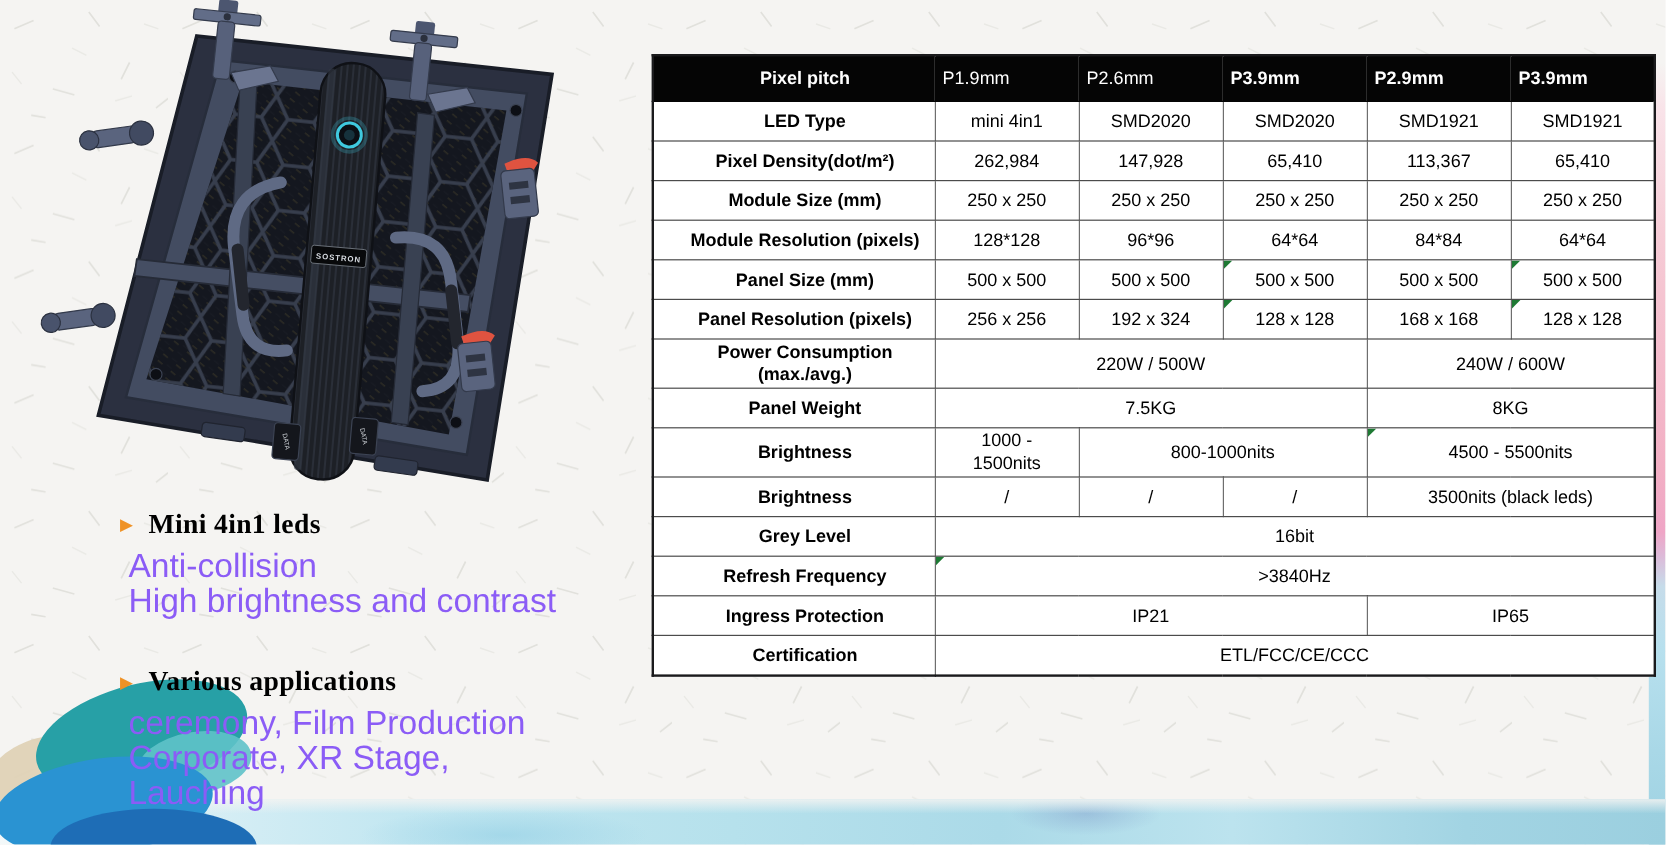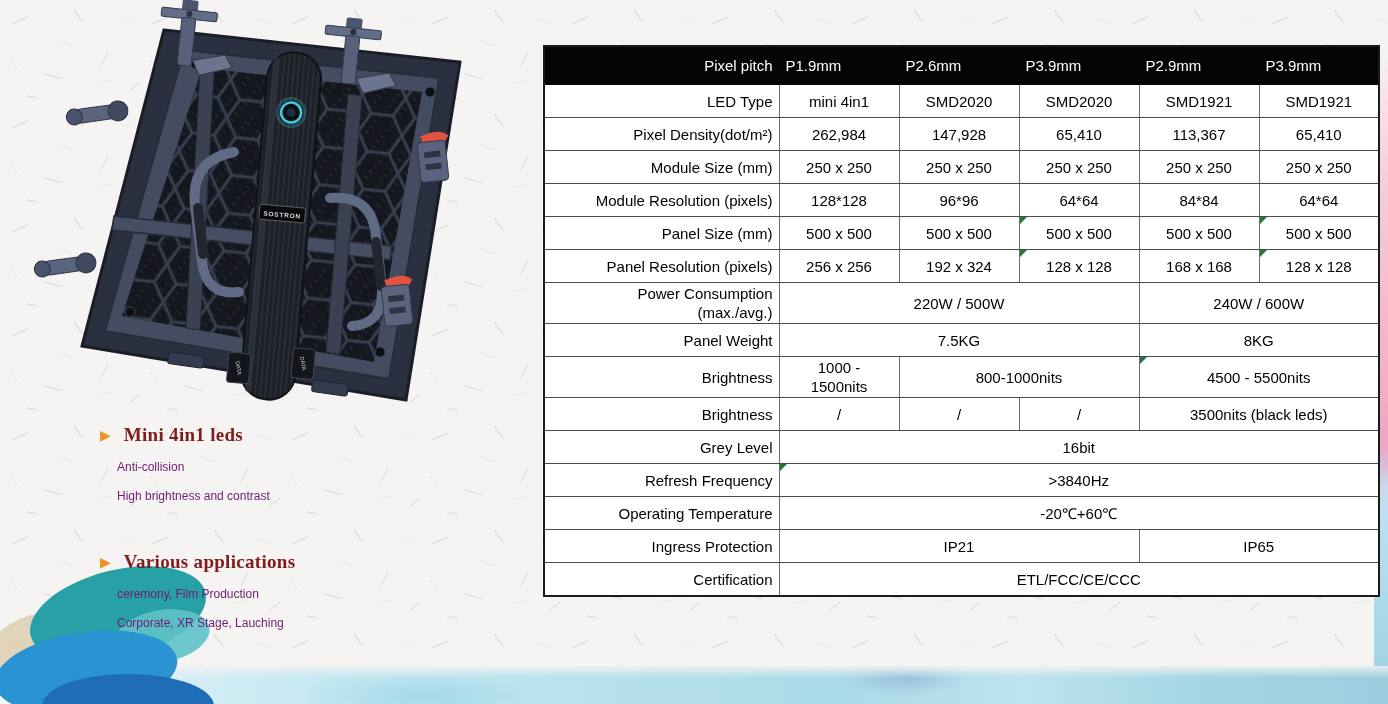--- a/index.html
+++ b/index.html
@@ -29,34 +29,34 @@
   .splash{position:absolute;left:0;bottom:0;z-index:2;}
 
   .product{position:absolute;left:18px;top:0;margin:0;z-index:3;}
 
   
   .features{position:absolute;left:100px;top:424px;width:380px;z-index:3;}
   .feat-group2{margin-top:40px;}
   .feat-head{display:flex;align-items:center;gap:13px;}
   .bullet{color:#ef9226;font-size:14px;line-height:14px;}
   .feat-title{margin:0;font-family:"Liberation Serif",serif;font-weight:bold;
-    font-size:19px;color:#7f1d1d;letter-spacing:.3px;}
-  .feat-lines{margin:7px 0 0 17px;font-size:12px;line-height:29px;color:#701a75;}
+    font-size:23px;color:#000000;letter-spacing:.3px;}
+  .feat-lines{margin:7px 0 0 7px;font-size:28px;line-height:29px;color:#8b5cf6;}
 
   
   .spec{position:absolute;left:543px;top:45px;z-index:3;border-collapse:collapse;
     table-layout:fixed;width:835px;background:#fff;color:#000;
     font-family:"Liberation Sans",sans-serif;font-size:15px;line-height:19px;
     border:2px solid #1a1a1c;}
   .spec th,.spec td{border:1px solid #6e6e6e;overflow:hidden;}
   .spec td{border-top-color:#4b4b4b;border-bottom-color:#4b4b4b;}
   .spec th{background:#050505;color:#fff;font-weight:normal;height:33px;
     padding:2px 6px;text-align:left;border-color:#050505;}
-  .spec th.b{font-weight:normal;margin-top:12px;}
-  .spec th.lbl,.spec td.lbl{text-align:right;padding-left:24px;}
+  .spec th.b{font-weight:bold;margin-top:12px;}
+  .spec th.lbl,.spec td.lbl{text-align:center;padding-left:24px;font-weight:bold;}
   .spec td{height:30px;padding:1px 6px;text-align:center;white-space:pre-line;position:relative;}
   .spec td.marker::before{content:"";position:absolute;top:0;left:0;width:0;height:0;
     border-top:7px solid #1e7a34;border-right:7px solid transparent;}
 </style>
 </head>
 <body>
 
 <div class="page">
 
   <svg class="texture" width="1388" height="704">
@@ -297,24 +297,20 @@
         </tr>
         <tr>
           <td class="lbl">Grey Level</td>
           <td colspan="5">16bit</td>
         </tr>
         <tr>
           <td class="lbl">Refresh Frequency</td>
           <td colspan="5" class="marker">&gt;3840Hz</td>
         </tr>
         <tr>
-          <td class="lbl">Operating Temperature</td>
-          <td colspan="5">-20℃+60℃</td>
-        </tr>
-        <tr>
           <td class="lbl">Ingress Protection</td>
           <td colspan="3">IP21</td>
           <td colspan="2">IP65</td>
         </tr>
         <tr>
           <td class="lbl">Certification</td>
           <td colspan="5">ETL/FCC/CE/CCC</td>
         </tr>
       </tbody>
   </table>

